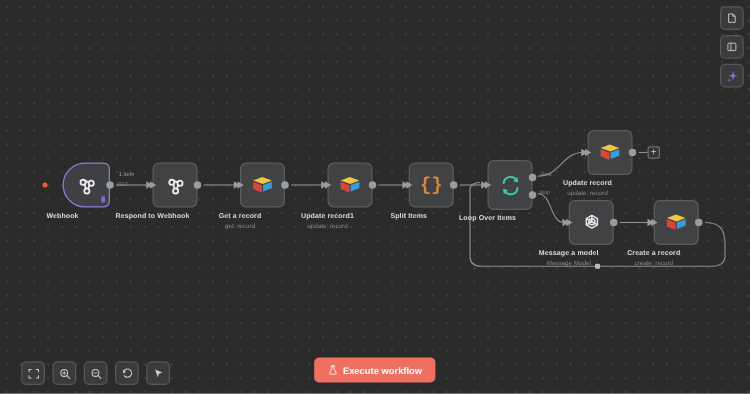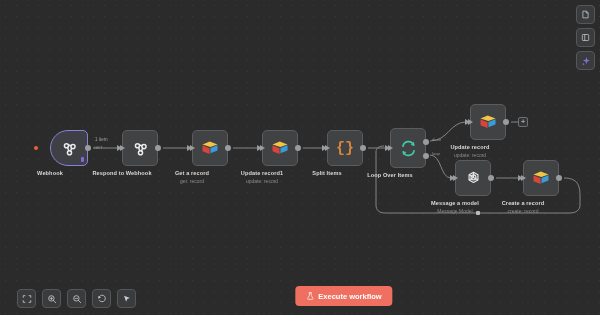--- a/index.html
+++ b/index.html
@@ -148,21 +148,20 @@
     background: #ef6f61;
     border: none; border-radius: 4px;
     height: 20px;
     padding: 0 11px;
     display: flex; align-items: center; gap: 4px;
     color: #ffffff;
     font-size: 7.5px;
     font-family: "Liberation Sans", sans-serif;
     font-weight: bold;
     white-space: nowrap;
-    margin-left: 44px;
   }
 </style>
 </head>
 <body>
 
 <div id="canvas">
 
   <svg id="edge-layer">
     <defs>
       <marker id="arr" viewBox="0 0 10 10" refX="8" refY="5" markerWidth="5" markerHeight="5" orient="auto-start-reverse">

